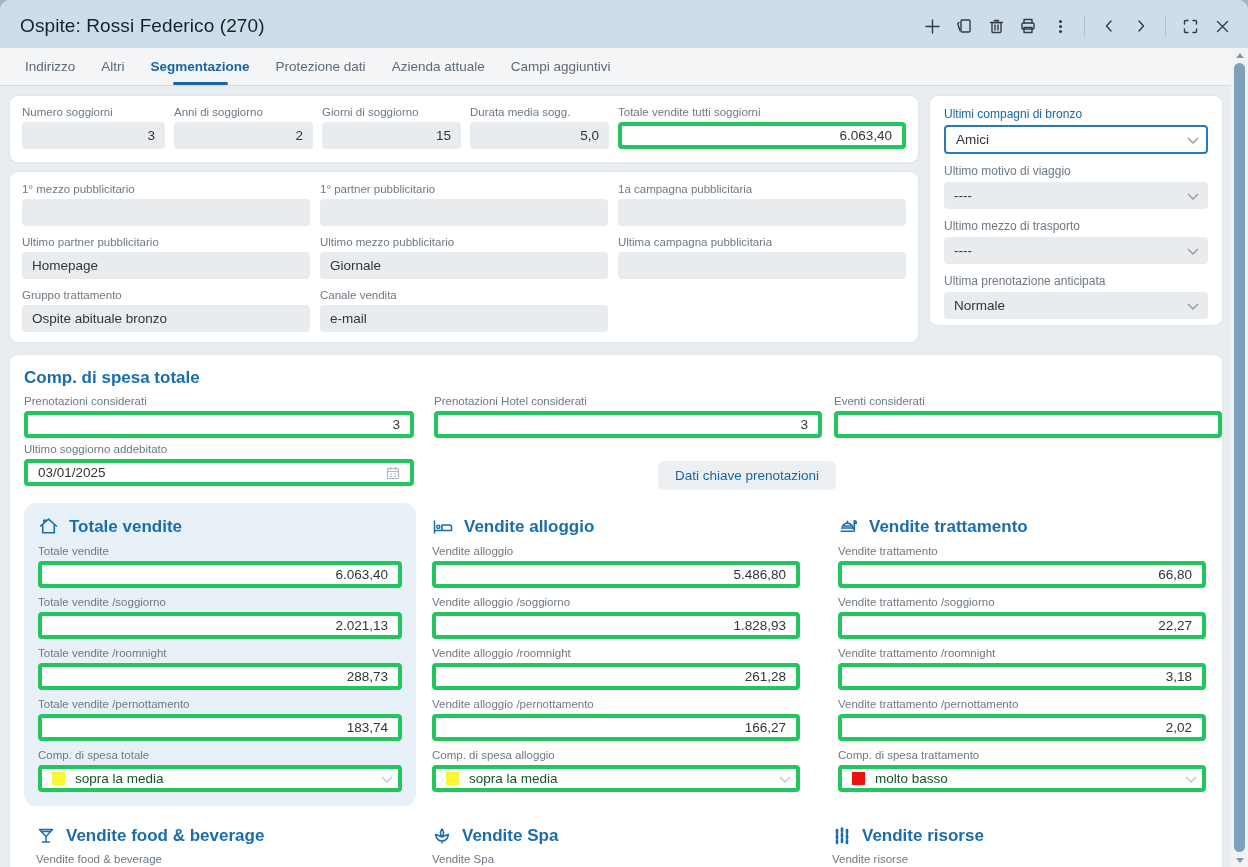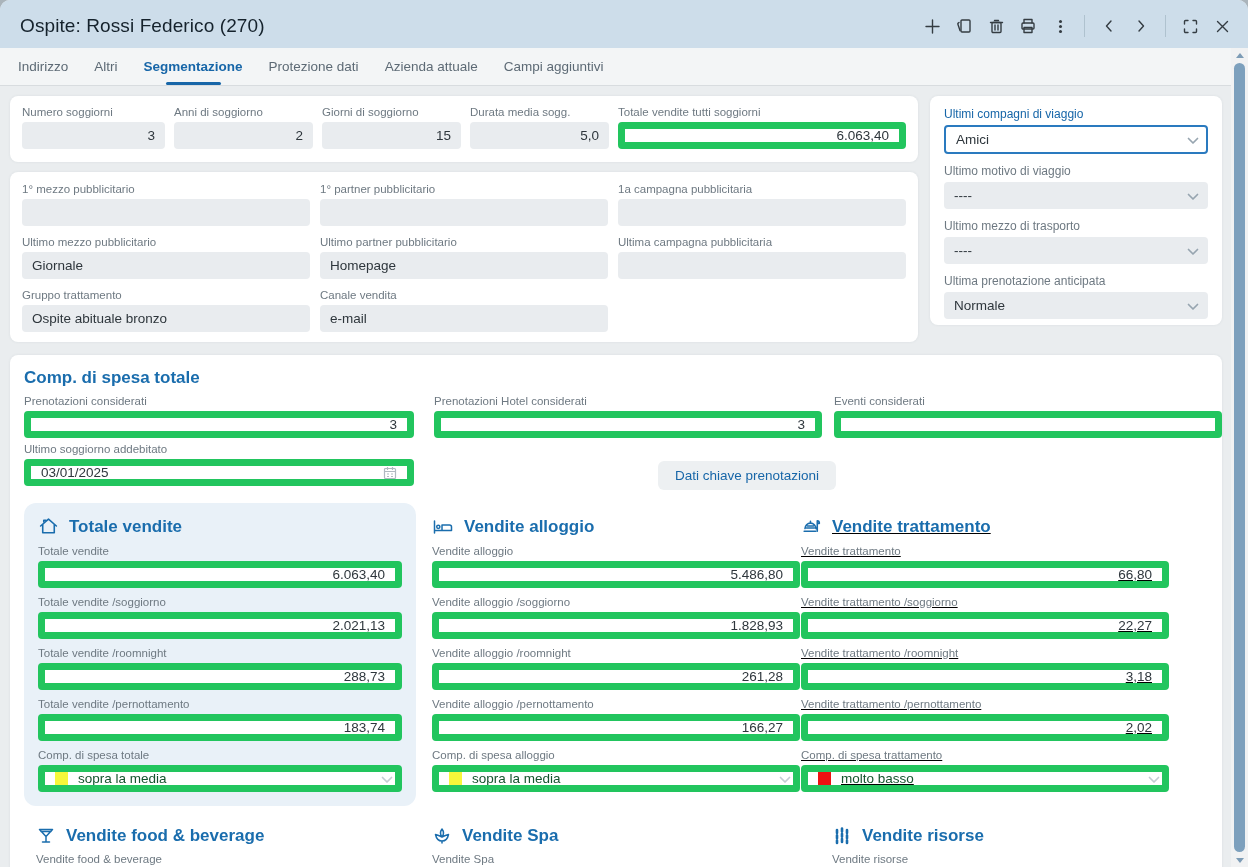--- a/index.html
+++ b/index.html
@@ -27,21 +27,21 @@
   .tb-btn {
     width: 32px; height: 32px; display: flex; align-items: center; justify-content: center;
     border: none; background: transparent; cursor: pointer; border-radius: 4px;
   }
   .tb-btn svg { stroke: #343c42; fill: none; stroke-width: 1.4; stroke-linecap: round; stroke-linejoin: round; }
   .tb-sep { width: 1px; height: 22px; background: #afc2cf; margin: 0 8px; }
   
   .tabbar {
     height: 38px; background: #f3f5f6;
     border-bottom: 1px solid #d8dcdf;
-    display: flex; align-items: stretch; padding: 0 5px;
+    display: flex; align-items: stretch; padding: 0 12px;
   }
   .tab {
     padding: 0 13px; font-size: 13.5px; color: #5d6a75;
     display: flex; align-items: center; position: relative; cursor: pointer;
   }
   .tab.active { color: #1766a8; font-weight: 700; }
   .tab.active::after {
     content: ""; position: absolute; bottom: 0; left: 28%; right: 28%;
     height: 3px; background: #1766a8; border-radius: 2px;
   }
@@ -50,21 +50,21 @@
   .card {
     position: absolute; background: #fff; border-radius: 8px;
     box-shadow: 0 0 3px rgba(40,60,80,.08);
   }
   .lbl { font-size: 11.5px; color: #6e7982; margin-bottom: 4px; white-space: nowrap; }
   .box {
     height: 27px; border-radius: 4px; font-size: 13.5px; color: #2e363c;
     display: flex; align-items: center; padding: 0 10px; overflow: hidden; white-space: nowrap;
   }
   .box.gray { background: #e9ecef; }
-  .box.white { background: #fff; border: 7px solid #22c55e; }
+  .box.white { background: #fff; border: 4px solid #22c55e; }
   .box.num { justify-content: flex-end; }
   .fld { margin-bottom: 0; }
   
   .sel { position: relative; }
   .sel .box { padding-right: 30px; }
   .chev { position: absolute; right: 9px; top: 50%; transform: translateY(-50%); }
   .chev svg { stroke: #97a5b0; fill: none; stroke-width: 1.7; stroke-linecap: round; stroke-linejoin: round; }
   .sel.focused .box { background: #fff; border: 2px solid #2a7abf; height: 29px; }
   .lbl.blue { color: #1766a8; }
   
@@ -206,21 +206,21 @@
         <div class="box gray num">5,0</div>
       </div>
       <div class="fld" style="flex:1">
         <div class="lbl">Totale vendite tutti soggiorni</div>
         <div class="box white num">6.063,40</div>
       </div>
     </div>
 
     <div class="card cardB">
       <div class="row">
-        <div class="lbl blue">Ultimi compagni di viaggio</div>
+        <div class="lbl blue">Ultimi compagni di bronzo</div>
         <div class="sel focused">
           <div class="box">Amici</div>
           <span class="chev"><svg width="12" height="8" viewBox="0 0 12 8">
                 <path d="M1.5 1.5 6 6 10.5 1.5"></path>
               </svg></span>
         </div>
       </div>
       <div class="row">
         <div class="lbl">Ultimo motivo di viaggio</div>
         <div class="sel">
@@ -257,26 +257,26 @@
       </div>
       <div class="fld">
         <div class="lbl">1° partner pubblicitario</div>
         <div class="box gray"></div>
       </div>
       <div class="fld">
         <div class="lbl">1a campagna pubblicitaria</div>
         <div class="box gray"></div>
       </div>
       <div class="fld">
+        <div class="lbl">Ultimo partner pubblicitario</div>
+        <div class="box gray">Homepage</div>
+      </div>
+      <div class="fld">
         <div class="lbl">Ultimo mezzo pubblicitario</div>
         <div class="box gray">Giornale</div>
-      </div>
-      <div class="fld">
-        <div class="lbl">Ultimo partner pubblicitario</div>
-        <div class="box gray">Homepage</div>
       </div>
       <div class="fld">
         <div class="lbl">Ultima campagna pubblicitaria</div>
         <div class="box gray"></div>
       </div>
       <div class="fld">
         <div class="lbl">Gruppo trattamento</div>
         <div class="box gray">Ospite abituale bronzo</div>
       </div>
       <div class="fld">
@@ -380,21 +380,21 @@
           <div class="box white comp-box">
             <span class="swatch" style="background-color: rgb(247, 247, 58);"></span>
             <span>sopra la media</span>
           </div>
           <span class="chev" style="top:70%;"><svg width="12" height="8" viewBox="0 0 12 8" style="stroke:#c3ccd3">
                 <path d="M1.5 1.5 6 6 10.5 1.5"></path>
               </svg></span>
         </div>
       </div>
 
-      <div class="abs salescol" style="left:791px; top:160px; width:368px;text-decoration:underline;">
+      <div class="abs salescol" style="left:828px; top:160px; width:368px;">
         <div class="heading-row" style="margin-bottom:7px;">
           <svg width="21" height="21" viewBox="0 0 20 20">
               <path d="M3 14.5h11M3.8 12a5.2 5.2 0 0 1 10.4 0M9 6.5V5M6 9.5h6M5.2 11.5h7.6M15.5 14.5V4.5M15.5 4.5c1.5 0 2 1 2 2.5h-2"></path>
             </svg>
           <span class="sec-heading">Vendite trattamento</span>
         </div>
         <div class="fld">
           <div class="lbl">Vendite trattamento</div>
           <div class="box white num">66,80</div>
         </div>

